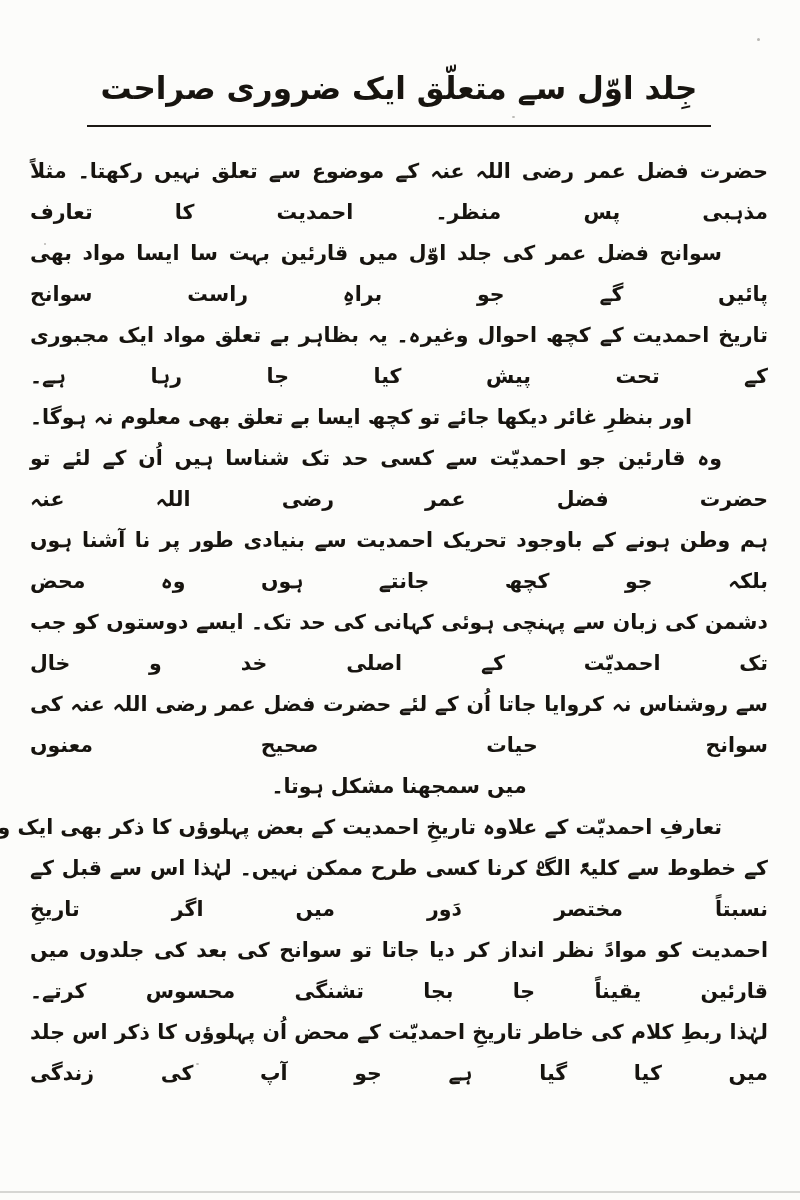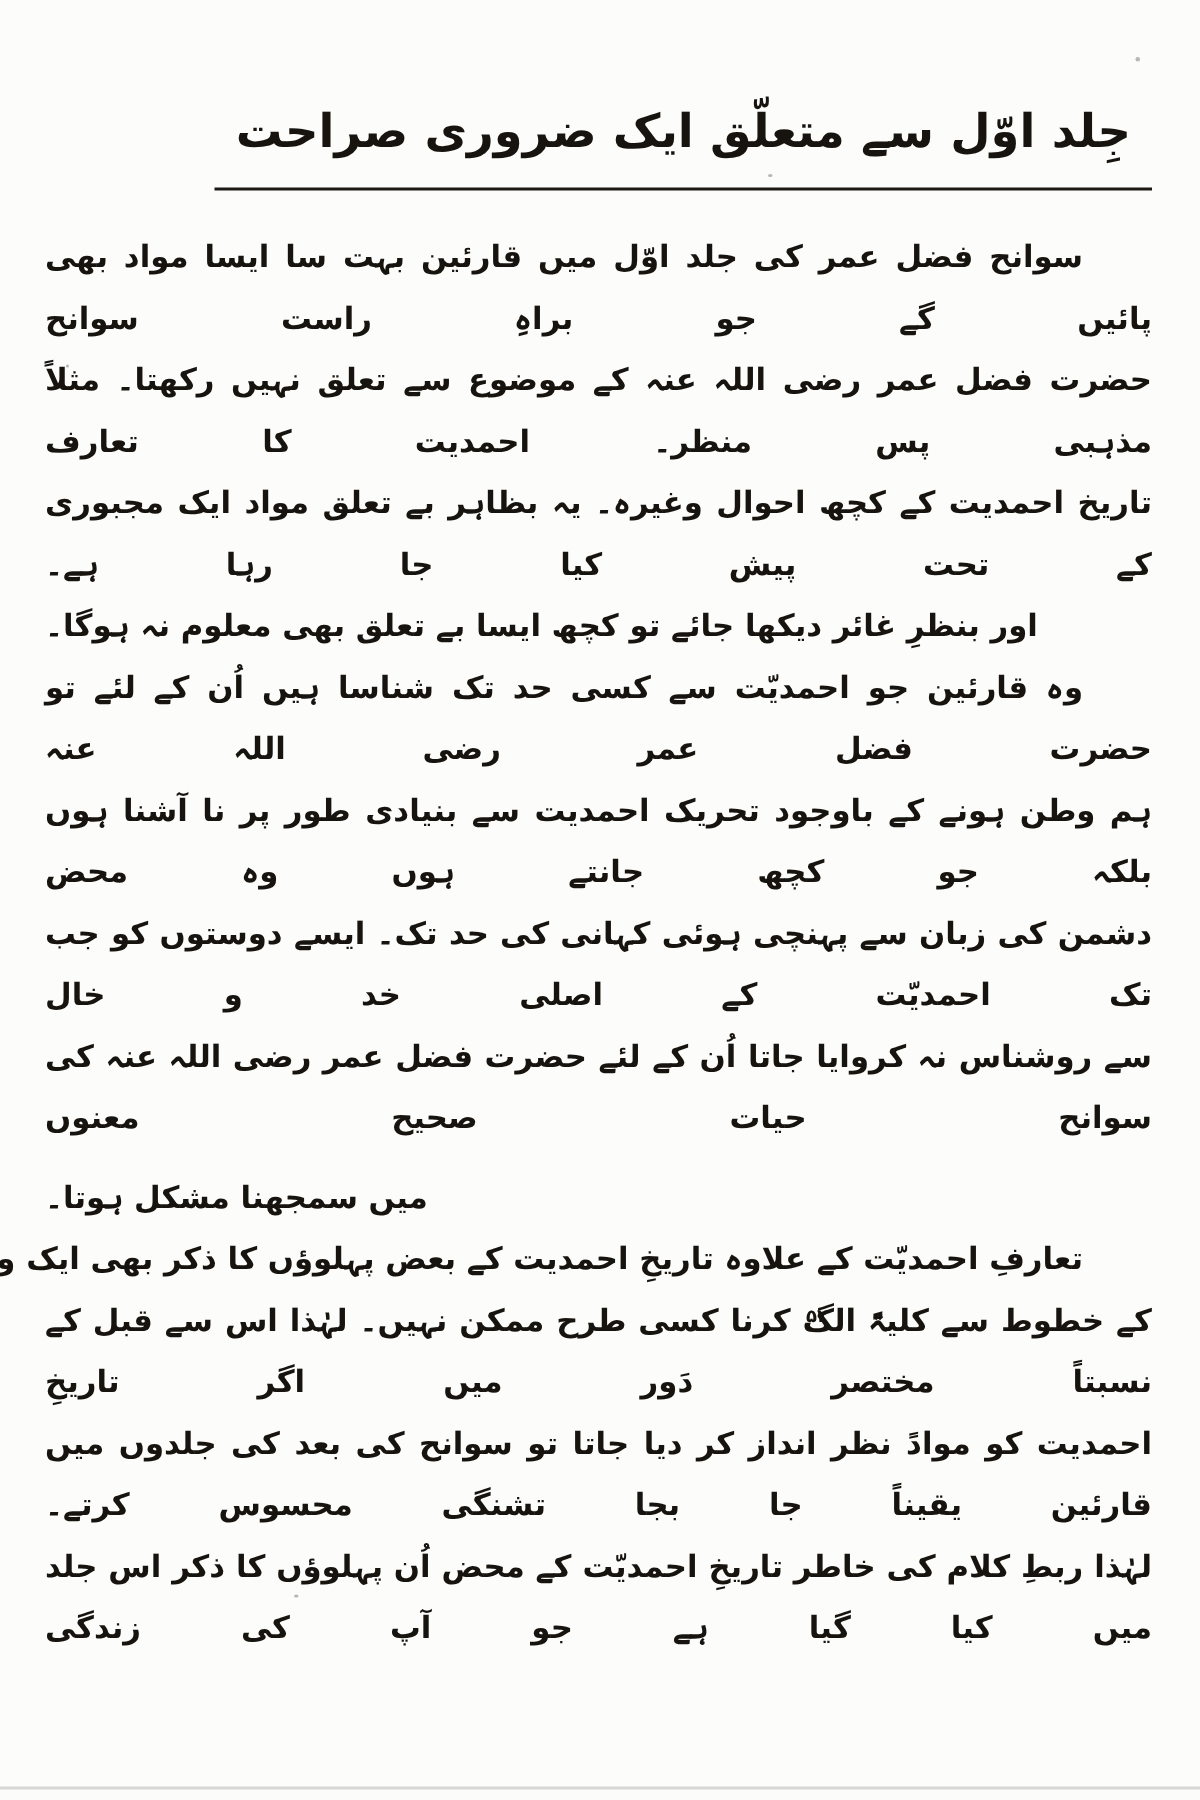--- a/index.html
+++ b/index.html
@@ -17,21 +17,21 @@
     overflow:hidden;
     direction:rtl;
   }
   .content{
     position:absolute;
     top:68px;
     right:32px;
     left:30px;
   }
   .heading-wrap{
-    text-align:right;
+    text-align:center;
   }
   .page-heading{
     display:inline-block;
     margin:0;
     font-size:31px;
     font-weight:700;
     letter-spacing:0px;
     padding:0 14px 15px 14px;
     border-bottom:2.5px solid #1c1914;
     line-height:1.35;
@@ -53,22 +53,21 @@
     text-align:justify;
     text-align-last:justify;
   }
   .line.first{
     text-indent:46px;
   }
   .line.center{
     text-align:left;
   }
   .line.left{
-    text-align:left;
-    margin-top:12px;
+    text-align:center;
   }
   .line.has-fn{position:relative;}
   .fn-mark{
     position:absolute;
     top:11px;
     right:216px;
     font-size:12px;
     font-weight:700;
     line-height:1;
   }
@@ -103,22 +102,22 @@
 
   <div class="content">
 
     <div class="heading-wrap">
       <h1 class="page-heading">جِلد اوّل سے متعلّق ایک ضروری صراحت</h1>
     </div>
 
     <div class="body-text">
 
       <p class="para">
+        <span class="line justify">حضرت فضل عمر رضی اللہ عنہ کے موضوع سے تعلق نہیں رکھتا۔ مثلاً مذہبی پس منظر۔ احمدیت کا تعارف</span>
         <span class="line first justify">سوانح فضل عمر کی جلد اوّل میں قارئین بہت سا ایسا مواد بھی پائیں گے جو براہِ راست سوانح</span>
-        <span class="line justify">حضرت فضل عمر رضی اللہ عنہ کے موضوع سے تعلق نہیں رکھتا۔ مثلاً مذہبی پس منظر۔ احمدیت کا تعارف</span>
         <span class="line justify">تاریخ احمدیت کے کچھ احوال وغیرہ۔ یہ بظاہر بے تعلق مواد ایک مجبوری کے تحت پیش کیا جا رہا ہے۔</span>
         <span class="line center">اور بنظرِ غائر دیکھا جائے تو کچھ ایسا بے تعلق بھی معلوم نہ ہوگا۔</span>
       </p>
 
       <p class="para">
         <span class="line first justify">وہ قارئین جو احمدیّت سے کسی حد تک شناسا ہیں اُن کے لئے تو حضرت فضل عمر رضی اللہ عنہ</span>
         <span class="line justify">ہم وطن ہونے کے باوجود تحریک احمدیت سے بنیادی طور پر نا آشنا ہوں بلکہ جو کچھ جانتے ہوں وہ محض</span>
         <span class="line justify">دشمن کی زبان سے پہنچی ہوئی کہانی کی حد تک۔ ایسے دوستوں کو جب تک احمدیّت کے اصلی خد و خال</span>
         <span class="line justify">سے روشناس نہ کروایا جاتا اُن کے لئے حضرت فضل عمر رضی اللہ عنہ کی سوانح حیات صحیح معنوں</span>
         <span class="line left">میں سمجھنا مشکل ہوتا۔</span>

